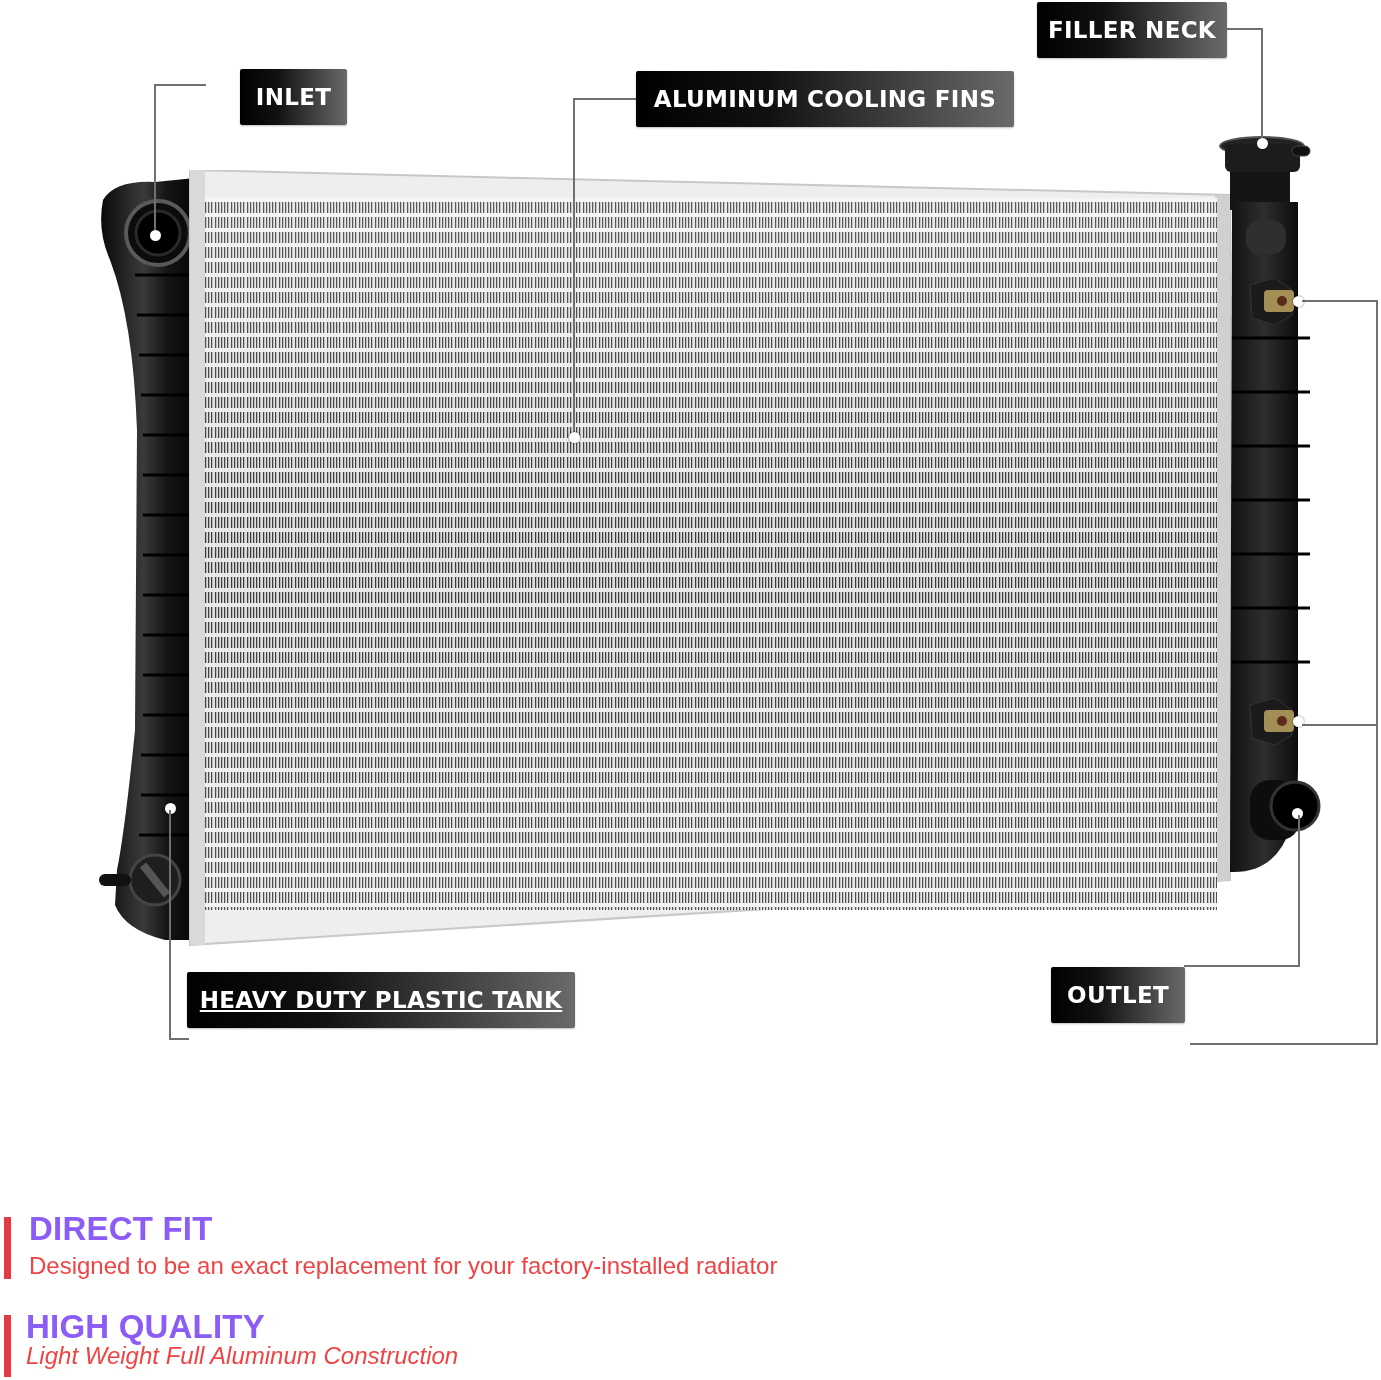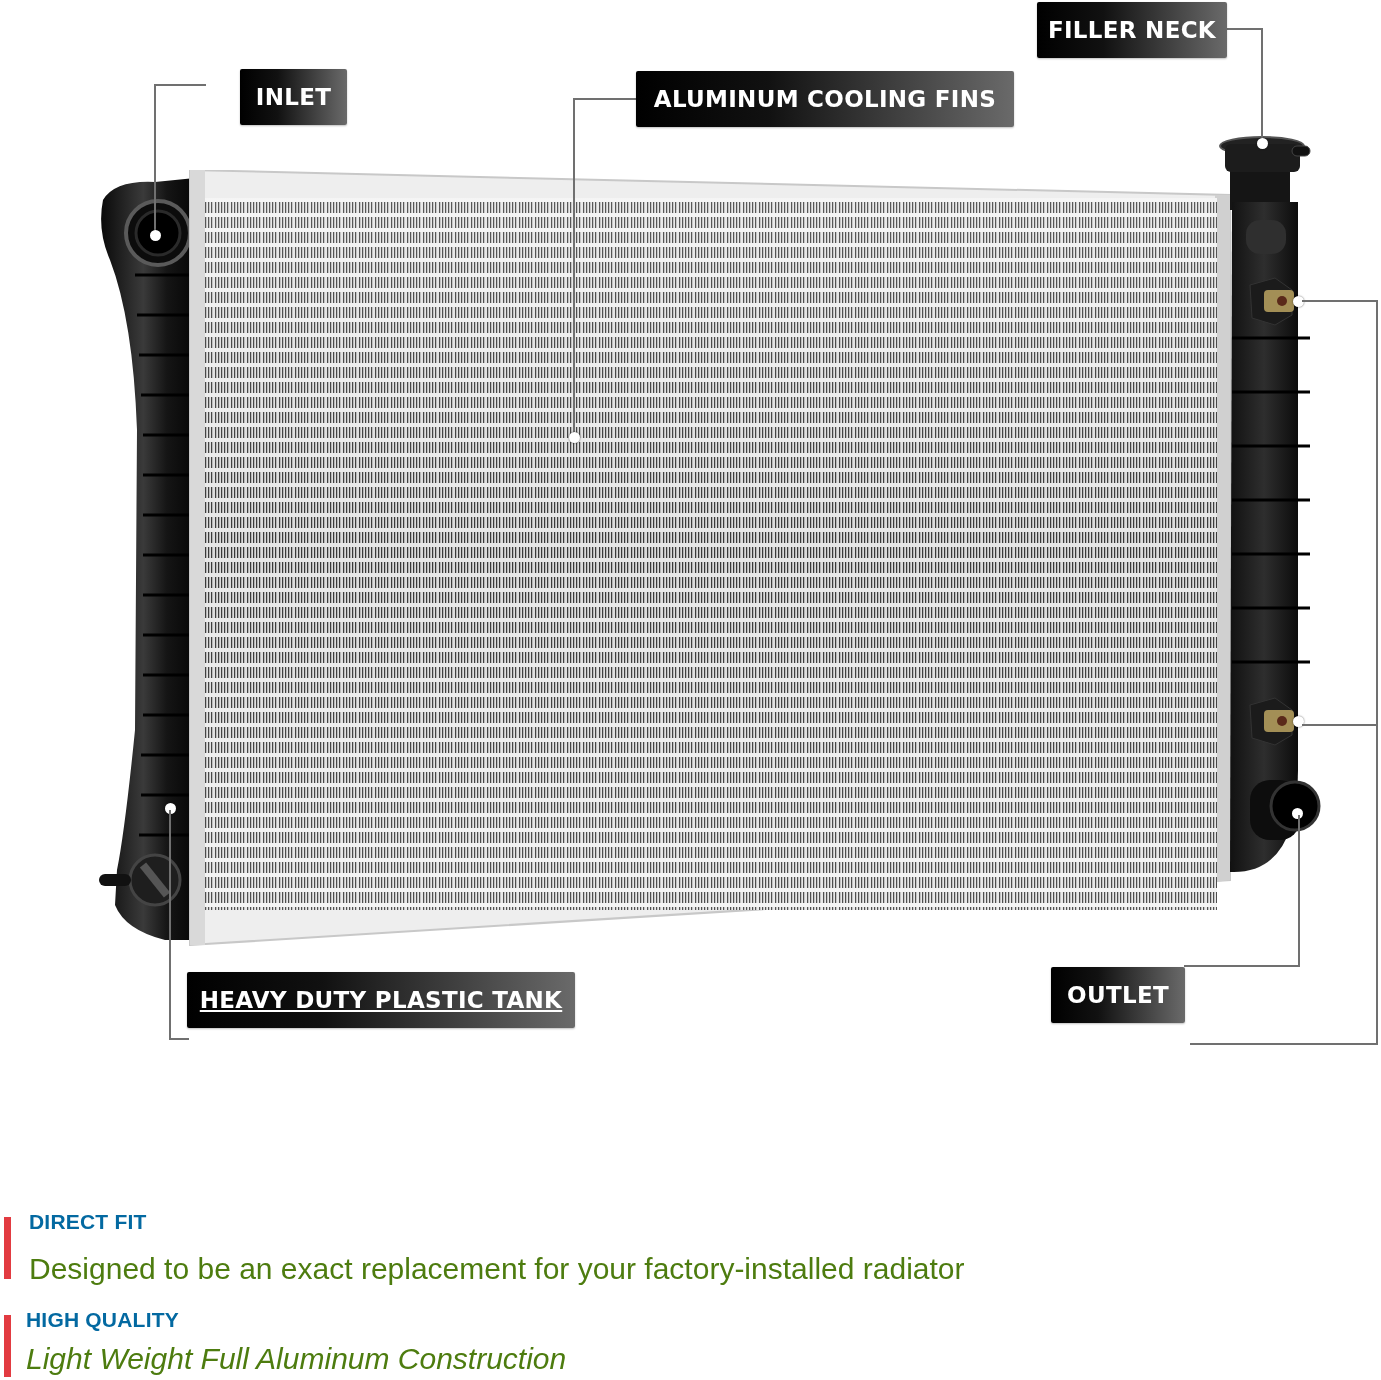--- a/index.html
+++ b/index.html
@@ -36,22 +36,22 @@
     position: absolute; left: 205px; top: 198px; width: 1012px; height: 712px;
     background: linear-gradient(180deg, rgba(255,255,255,0.15), rgba(0,0,0,0.05) 50%, rgba(255,255,255,0.1));
   }
 
   
   .tank-left, .tank-right { position: absolute; }
 
   
   .feature { position: absolute; left: 0; }
   .feature .bar { position: absolute; left: 4px; width: 7px; background: #e23b41; }
-  .feature .title { position: absolute; font-family: "Liberation Sans", sans-serif; font-weight: bold; color: #0369a1; font-size: 21px; letter-spacing: 0.2px; white-space: nowrap; }
-  .feature .desc { position: absolute; font-family: "Liberation Sans", sans-serif; color: #4d7c0f; font-size: 30px; white-space: nowrap; }
+  .feature .title { position: absolute; font-family: "Liberation Sans", sans-serif; font-weight: bold; color: #8b5cf6; font-size: 33px; letter-spacing: 0.2px; white-space: nowrap; }
+  .feature .desc { position: absolute; font-family: "Liberation Sans", sans-serif; color: #ef4444; font-size: 24px; white-space: nowrap; }
 </style>
 </head>
 <body>
 
 <div class="canvas">
 
   <svg class="tank-left" style="left:95px;top:170px;" width="115" height="780" viewBox="0 0 115 780">
     <defs>
       <linearGradient id="tl" x1="0" x2="1" y1="0" y2="0">
         <stop offset="0" stop-color="#0a0a0a"></stop>

